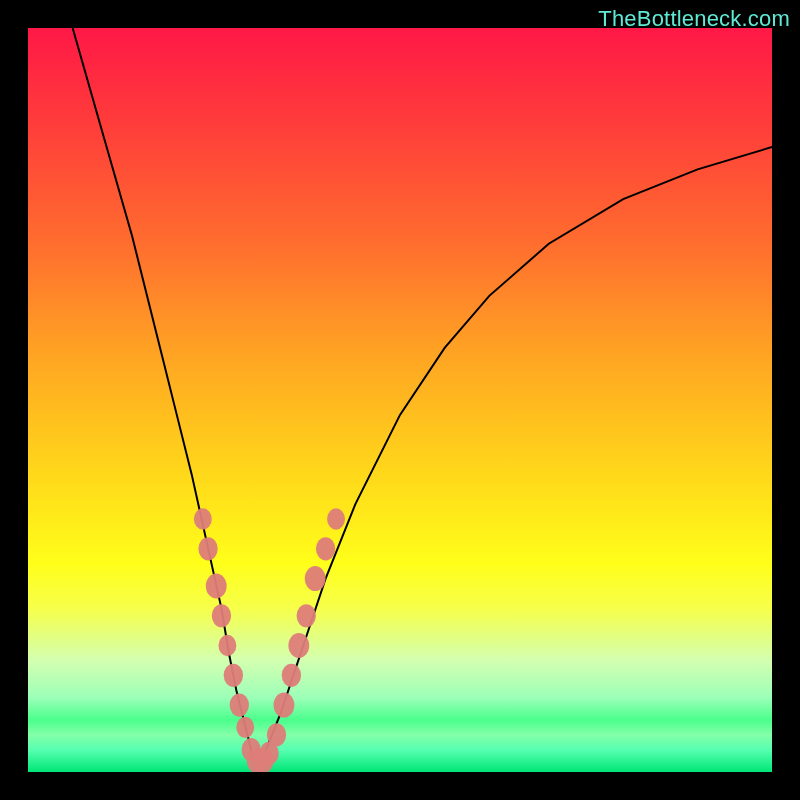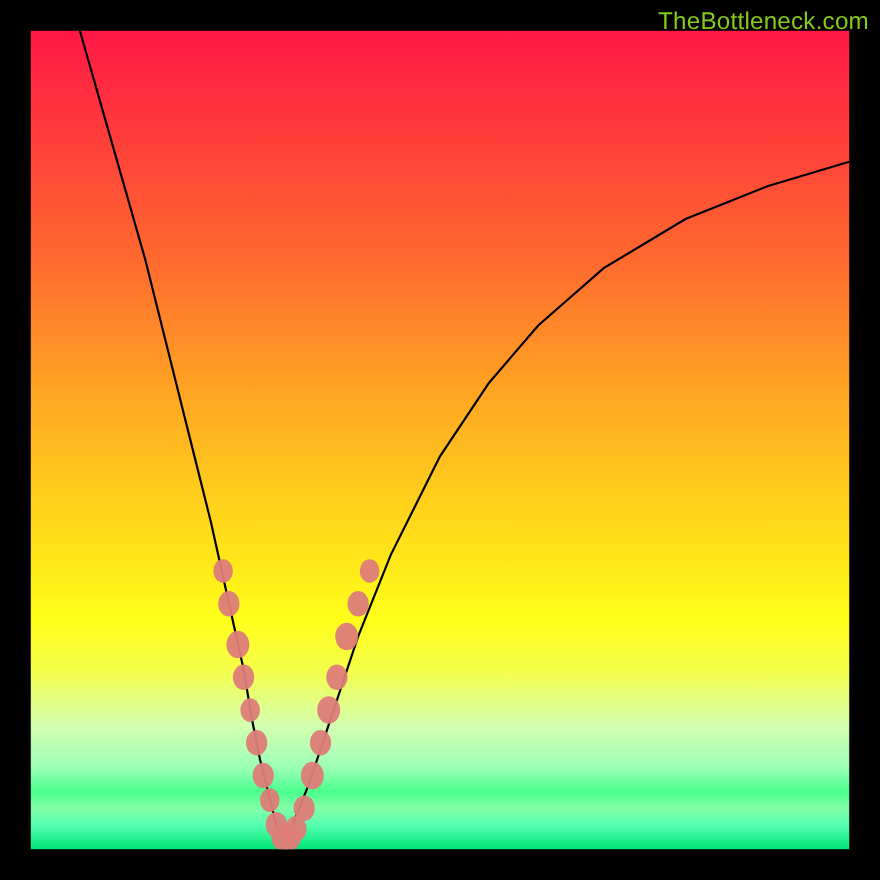--- a/index.html
+++ b/index.html
@@ -26,21 +26,21 @@
       #57ffb1 97%,
       #00e676 100%
     );
   }
   .watermark {
     position: absolute;
     top: 6px;
     right: 10px;
     font-size: 22px;
     font-weight: 500;
-    color: #84cc16;
+    color: #5eead4;
     letter-spacing: 0.2px;
     z-index: 5;
   }
   svg.curves {
     position: absolute;
     left: 0; top: 0;
     width: 100%; height: 100%;
   }
   .curve { fill: none; stroke: #000; stroke-width: 2; }
   .bead { fill: #dd7d79; opacity: 0.95; }

